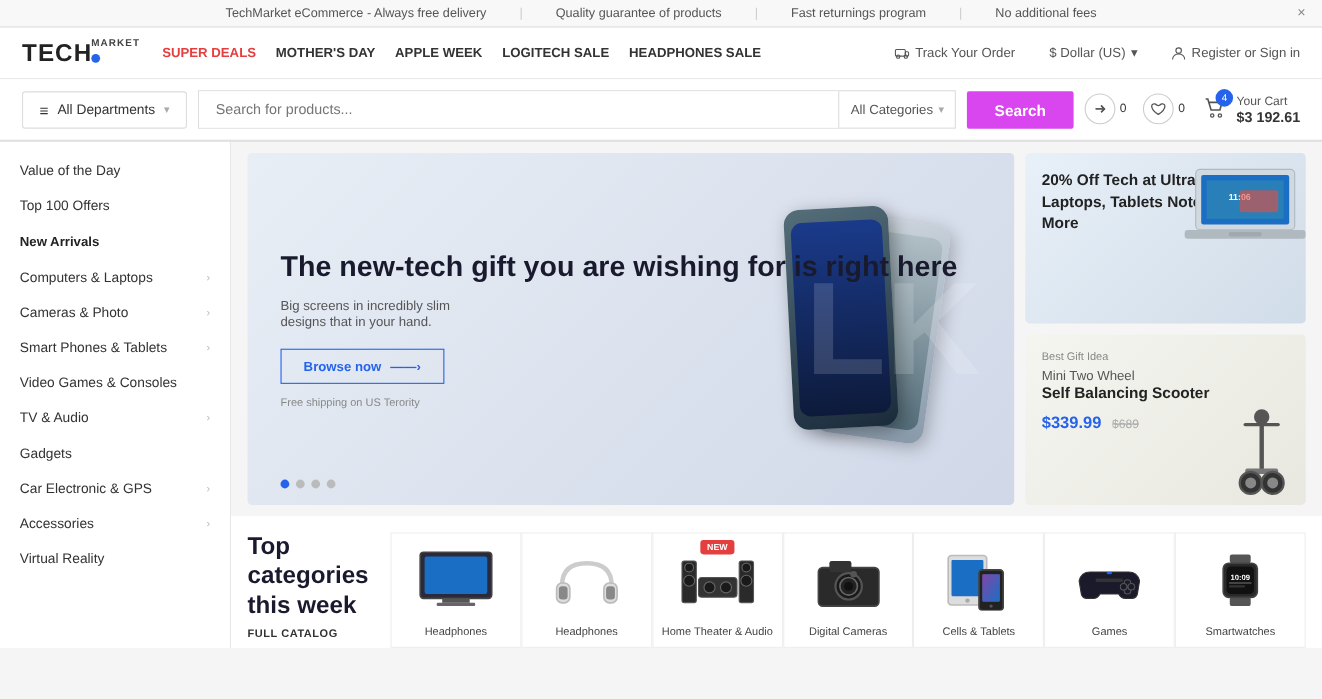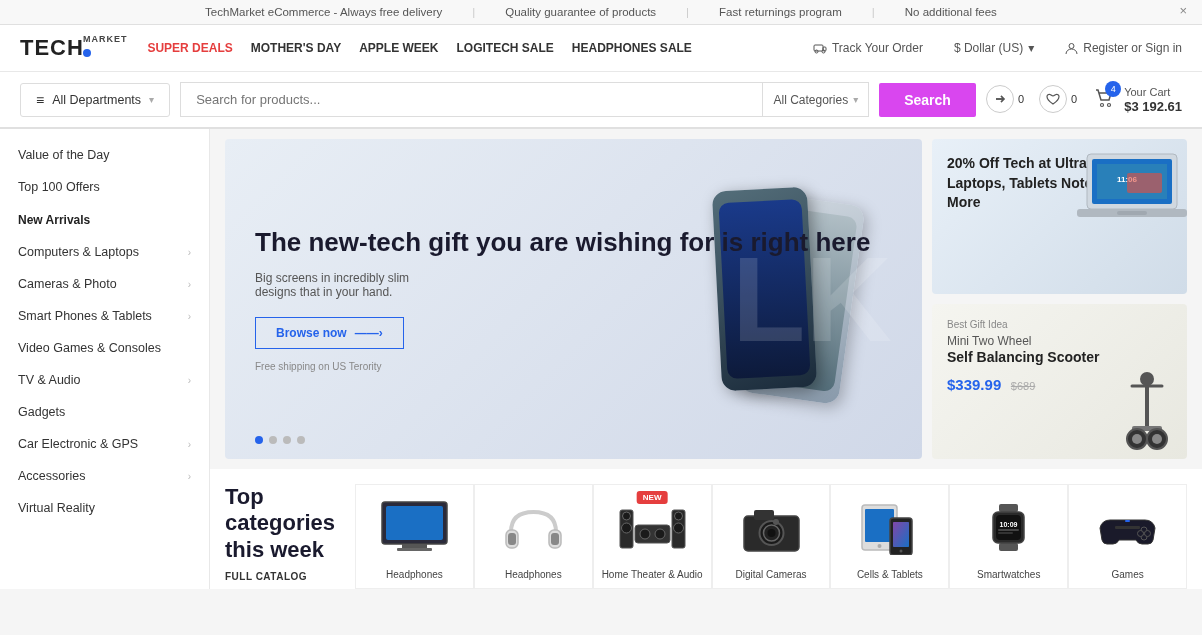--- a/index.html
+++ b/index.html
@@ -784,48 +784,48 @@
                 </linearGradient>
               </defs>
             </svg>
           </div>
           <div class="cat-label">Cells &amp; Tablets</div>
         </div>
 
         <div class="category-item">
           <div class="cat-img-wrap">
             <svg width="75" height="55" viewBox="0 0 75 55">
+
+              <path d="M10 28 Q12 20 20 20 L55 20 Q63 20 65 28 L63 40 Q62 44 58 44 L52 44 Q48 44 46 40 L29 40 Q27 44 23 44 L17 44 Q13 44 12 40 Z" fill="#1a1a2a" stroke="#333" stroke-width="1"></path>
+
+              <rect x="25" y="26" width="25" height="3" rx="1" fill="#333"></rect>
+
+              <circle cx="54" cy="30" r="3" fill="#1a1a2a" stroke="#555" stroke-width="1"></circle>
+              <circle cx="54" cy="37" r="3" fill="#1a1a2a" stroke="#555" stroke-width="1"></circle>
+              <circle cx="50.5" cy="33.5" r="3" fill="#1a1a2a" stroke="#555" stroke-width="1"></circle>
+              <circle cx="57.5" cy="33.5" r="3" fill="#1a1a2a" stroke="#555" stroke-width="1"></circle>
+
+              <rect x="35" y="20" width="5" height="2" rx="1" fill="#2563eb"></rect>
+            </svg>
+          </div>
+          <div class="cat-label">Games</div>
+        </div>
+
+        <div class="category-item">
+          <div class="cat-img-wrap">
+            <svg width="75" height="55" viewBox="0 0 75 55">
               <rect x="28" y="4" width="19" height="8" rx="2" fill="#555"></rect>
               <rect x="28" y="43" width="19" height="8" rx="2" fill="#555"></rect>
               <rect x="22" y="12" width="31" height="31" rx="5" fill="#2a2a2a" stroke="#444" stroke-width="1.5"></rect>
               <rect x="25" y="15" width="25" height="25" rx="4" fill="#111"></rect>
               <text x="37.5" y="27" text-anchor="middle" fill="#fff" font-size="7" font-weight="bold">10:09</text>
               <rect x="27" y="29" width="21" height="2" rx="1" fill="#444"></rect>
               <rect x="27" y="32" width="15" height="2" rx="1" fill="#333"></rect>
             </svg>
           </div>
           <div class="cat-label">Smartwatches</div>
         </div>
 
-        <div class="category-item">
-          <div class="cat-img-wrap">
-            <svg width="75" height="55" viewBox="0 0 75 55">
-
-              <path d="M10 28 Q12 20 20 20 L55 20 Q63 20 65 28 L63 40 Q62 44 58 44 L52 44 Q48 44 46 40 L29 40 Q27 44 23 44 L17 44 Q13 44 12 40 Z" fill="#1a1a2a" stroke="#333" stroke-width="1"></path>
-
-              <rect x="25" y="26" width="25" height="3" rx="1" fill="#333"></rect>
-
-              <circle cx="54" cy="30" r="3" fill="#1a1a2a" stroke="#555" stroke-width="1"></circle>
-              <circle cx="54" cy="37" r="3" fill="#1a1a2a" stroke="#555" stroke-width="1"></circle>
-              <circle cx="50.5" cy="33.5" r="3" fill="#1a1a2a" stroke="#555" stroke-width="1"></circle>
-              <circle cx="57.5" cy="33.5" r="3" fill="#1a1a2a" stroke="#555" stroke-width="1"></circle>
-
-              <rect x="35" y="20" width="5" height="2" rx="1" fill="#2563eb"></rect>
-            </svg>
-          </div>
-          <div class="cat-label">Games</div>
-        </div>
-
       </div>
     </div>
 
   </div>
 </div>
 
 </body></html>

